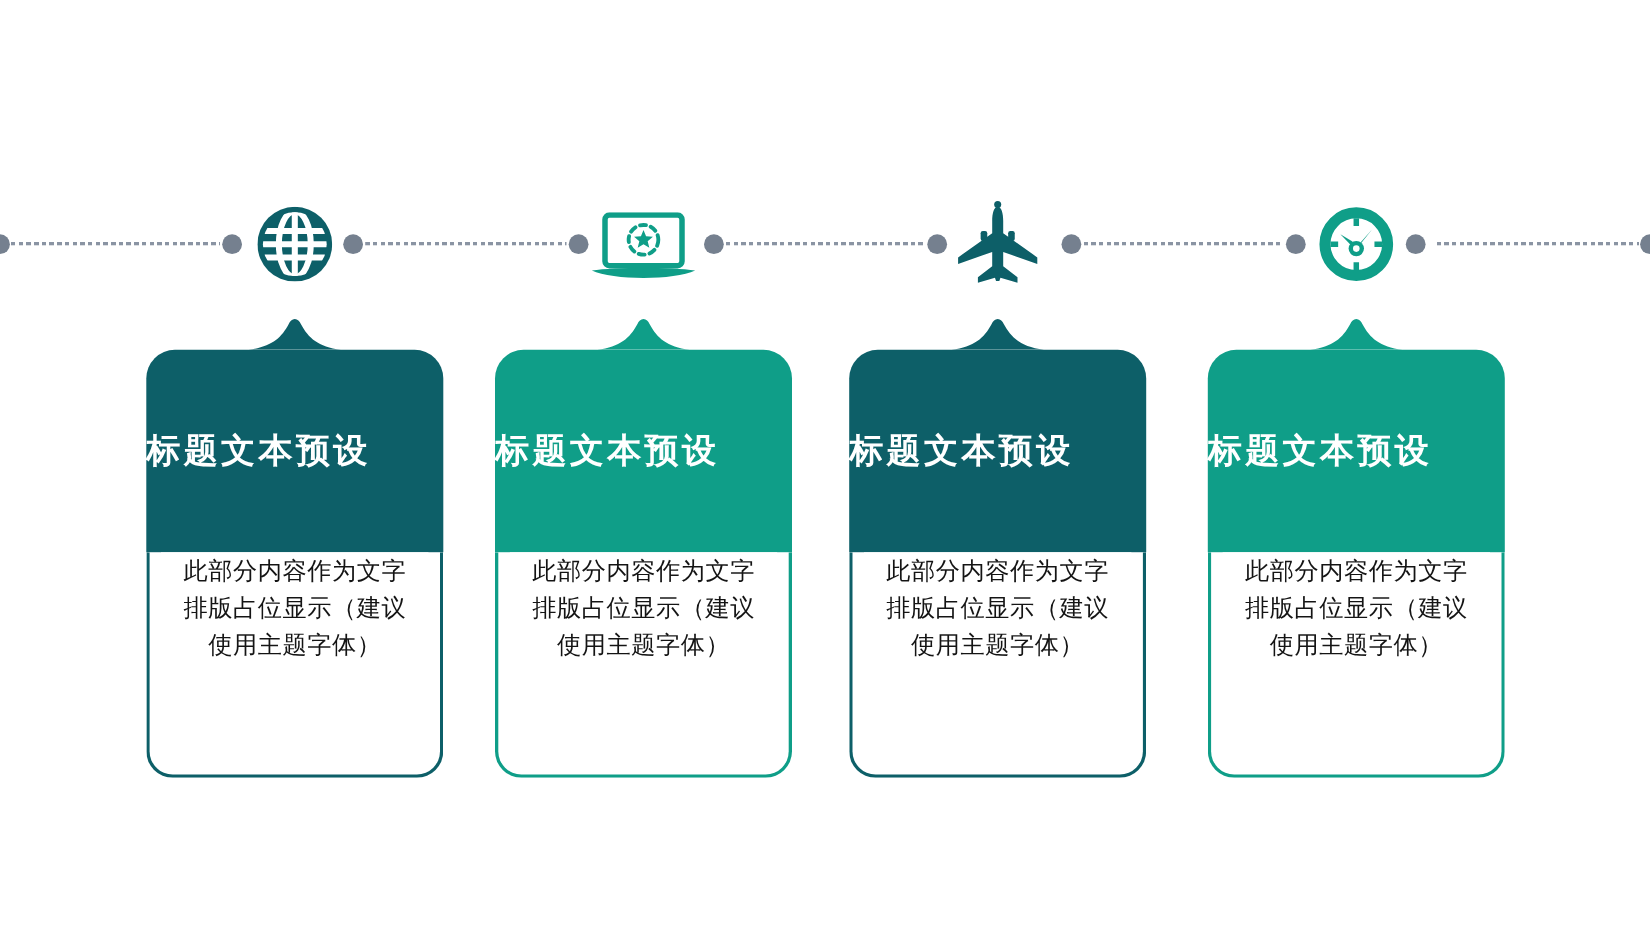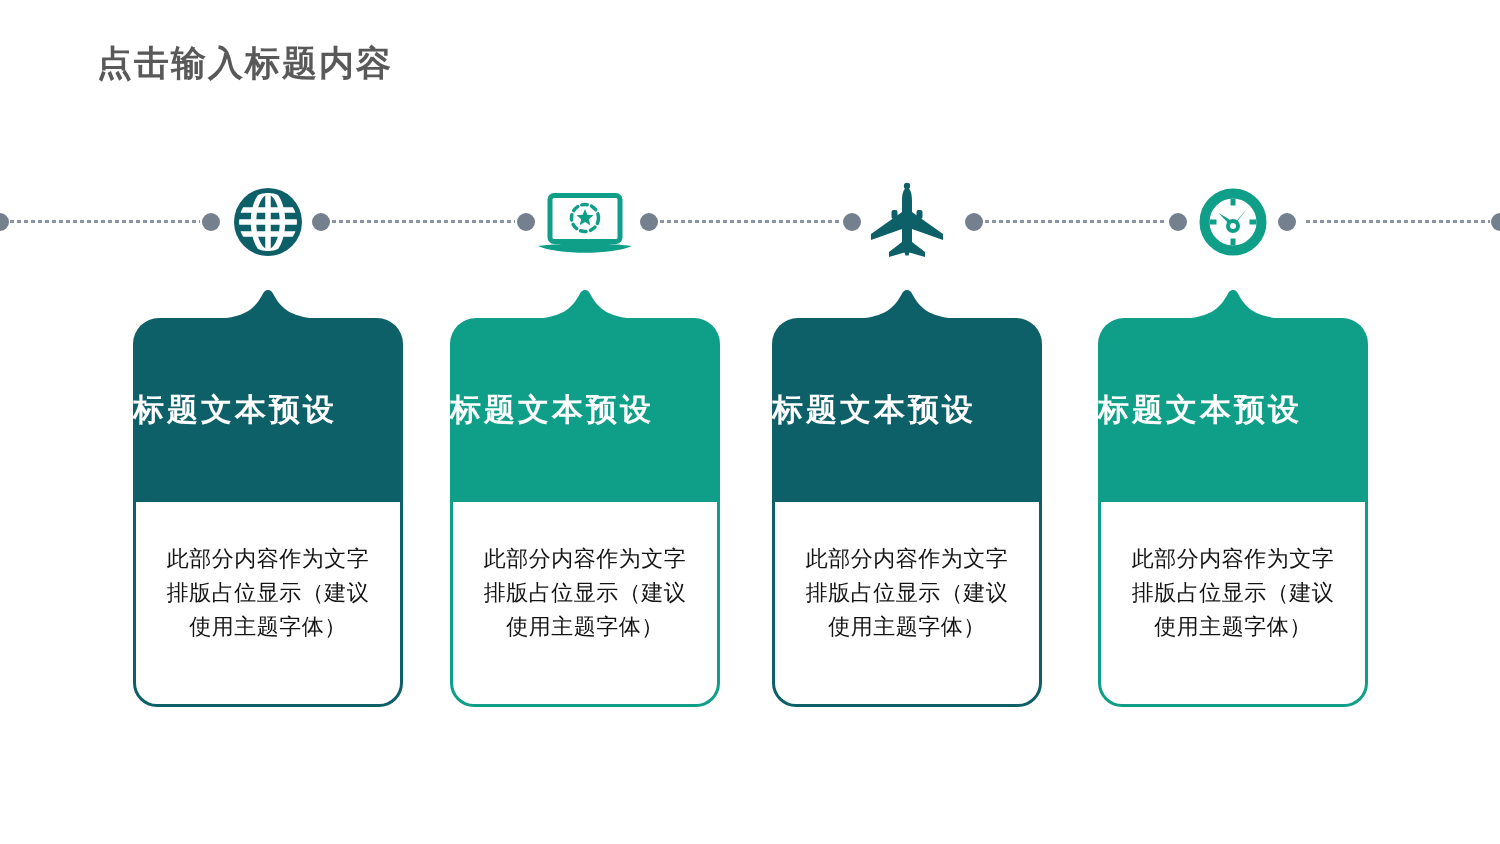--- a/index.html
+++ b/index.html
@@ -44,34 +44,33 @@
     height:184px;background:var(--c);border-radius:26px 26px 0 0;
     display:flex;align-items:center;
   }
   .card-title{
     color:#ffffff;font-size:31px;font-weight:700;letter-spacing:3px;
     padding-right:6px;white-space:nowrap;
   }
   .body{
     box-sizing:border-box;height:205px;background:#fff;
     border:3px solid var(--c);border-top:none;border-radius:0 0 24px 24px;
-    display:flex;align-items:center;justify-content:center;
+    display:flex;align-items:flex-start;justify-content:center;
     padding-bottom:21px;
   }
   .body-text{
     color:var(--body-text,#141414);font-size:22px;line-height:34px;
     letter-spacing:0.5px;text-align:center;white-space:pre-line;
   }
 </style>
 </head>
 <body>
 
 <div class="slide">
 
-  <div class="slide-title">点击输入标题内容</div>
 
   <div class="timeline">
     <div class="dash seg1"></div>
     <div class="dash seg2"></div>
     <div class="dash seg3"></div>
     <div class="dash seg4"></div>
     <div class="dash seg5"></div>
 
     <div class="dot" style="left:-9px"></div>
     <div class="dot" style="left:202px"></div>

